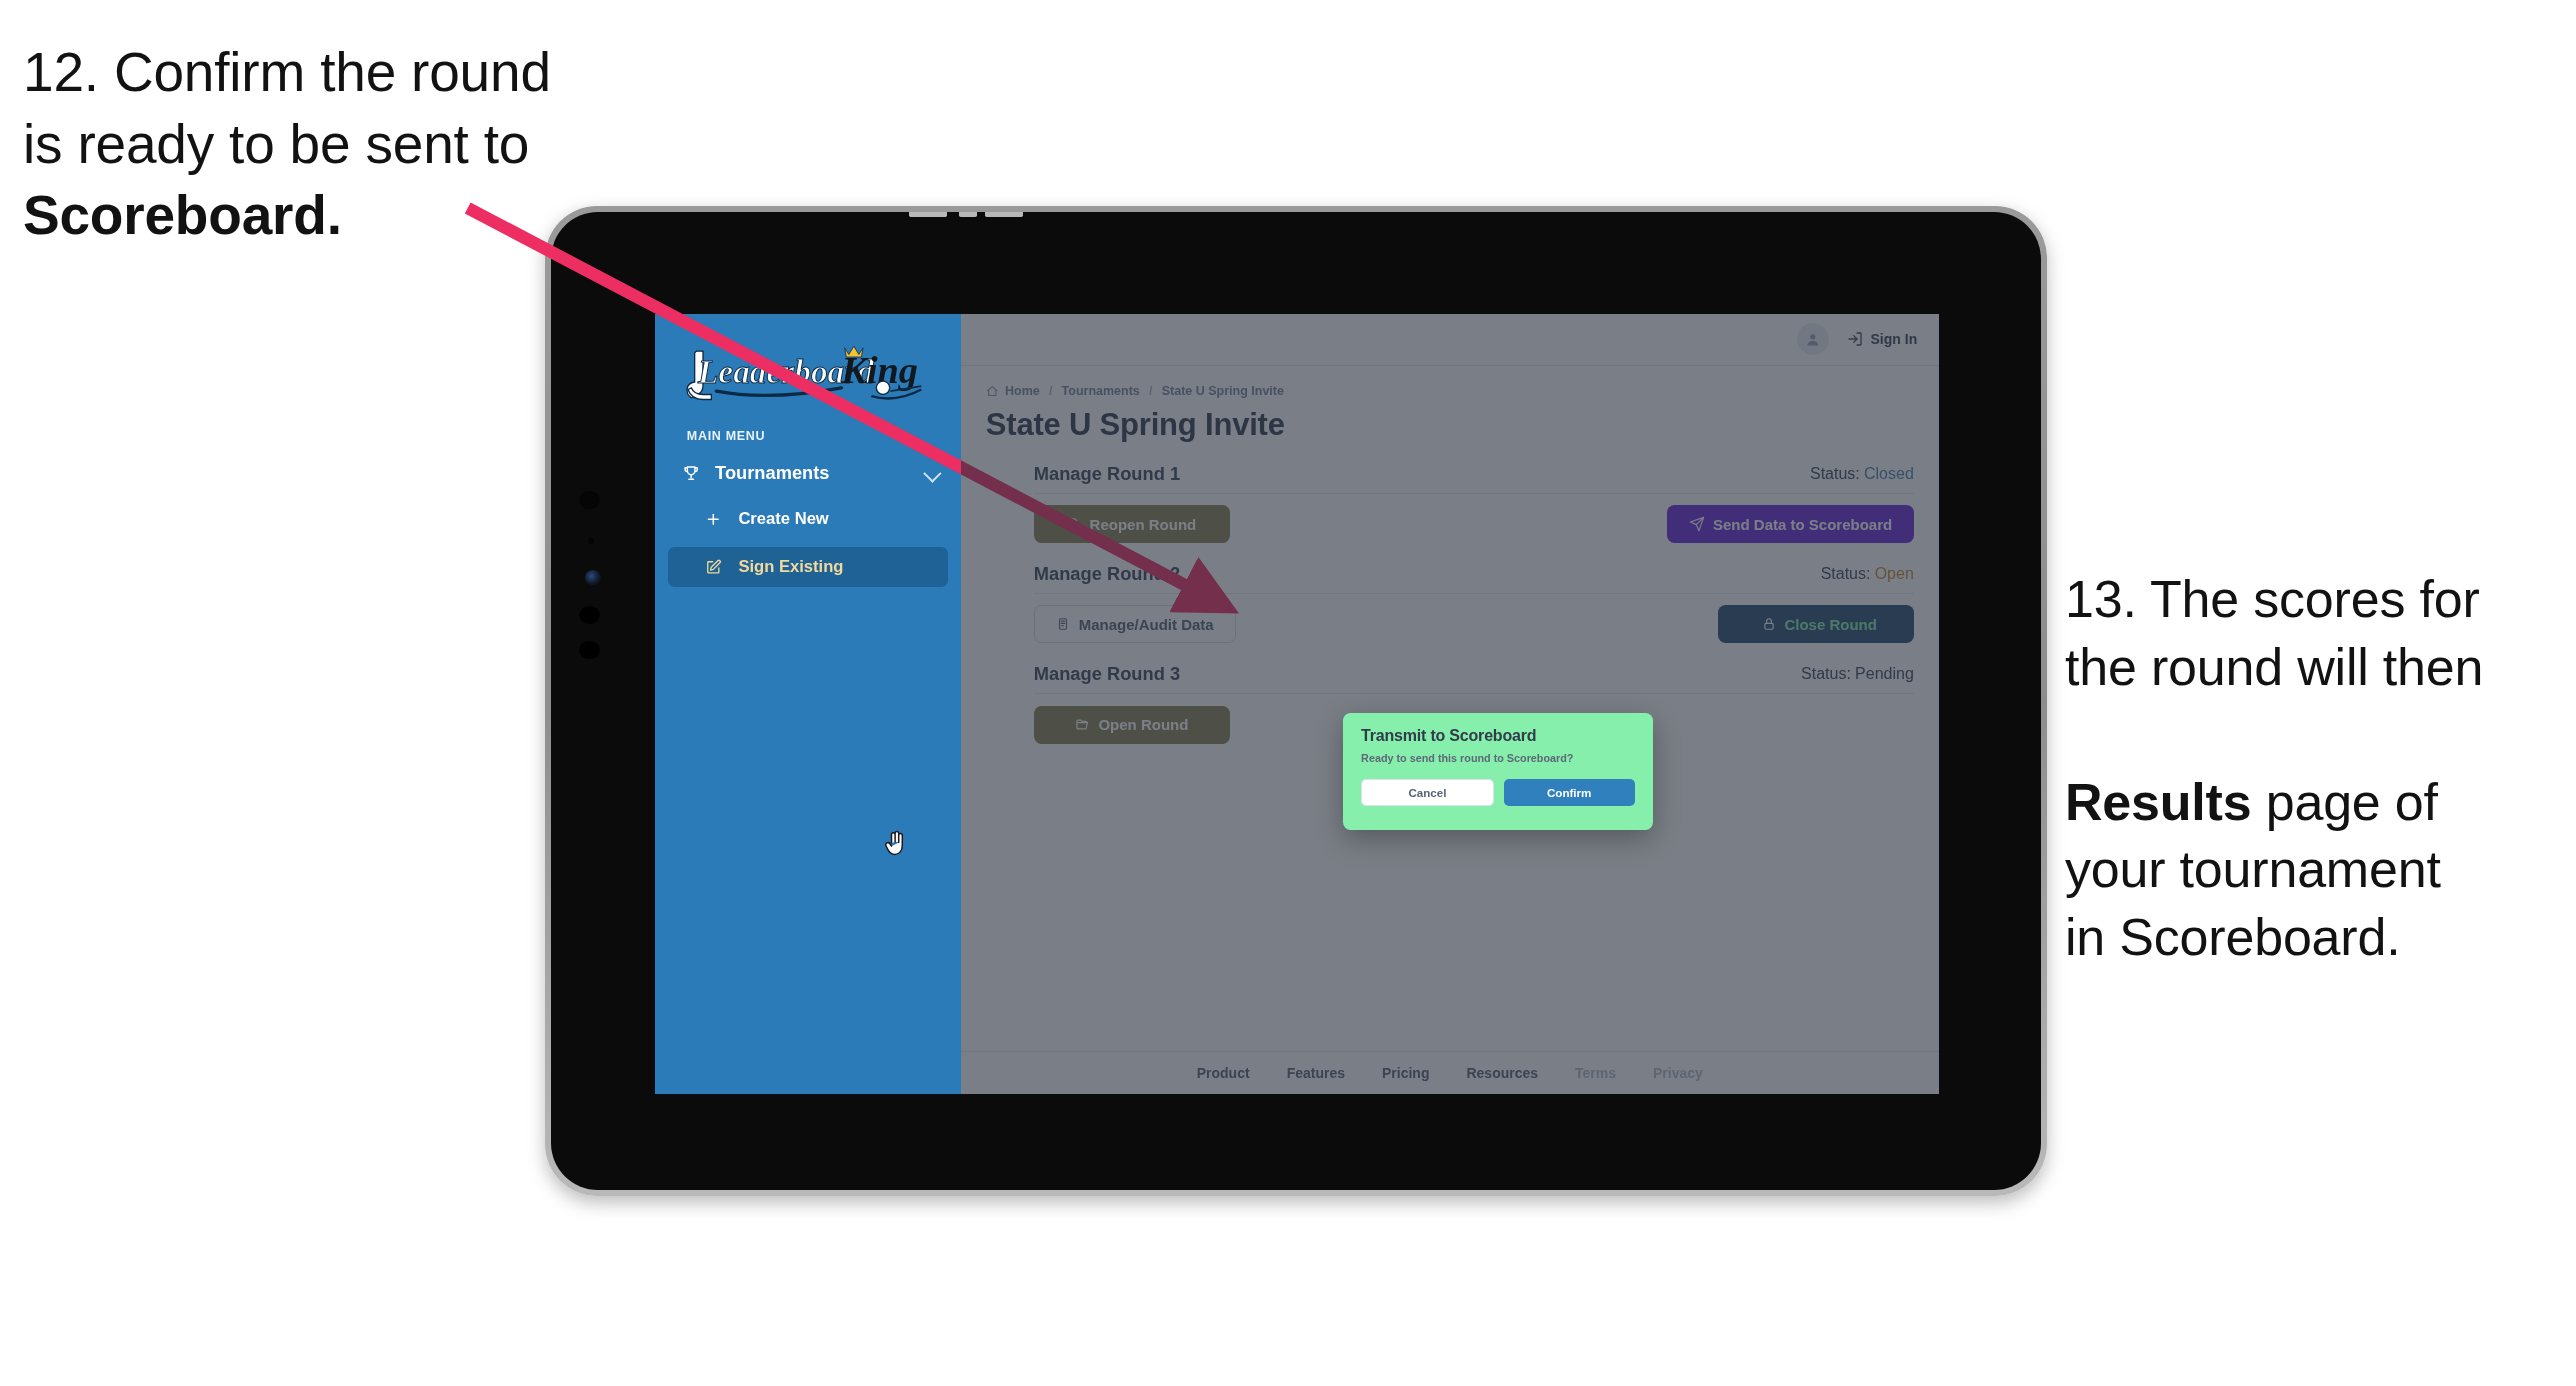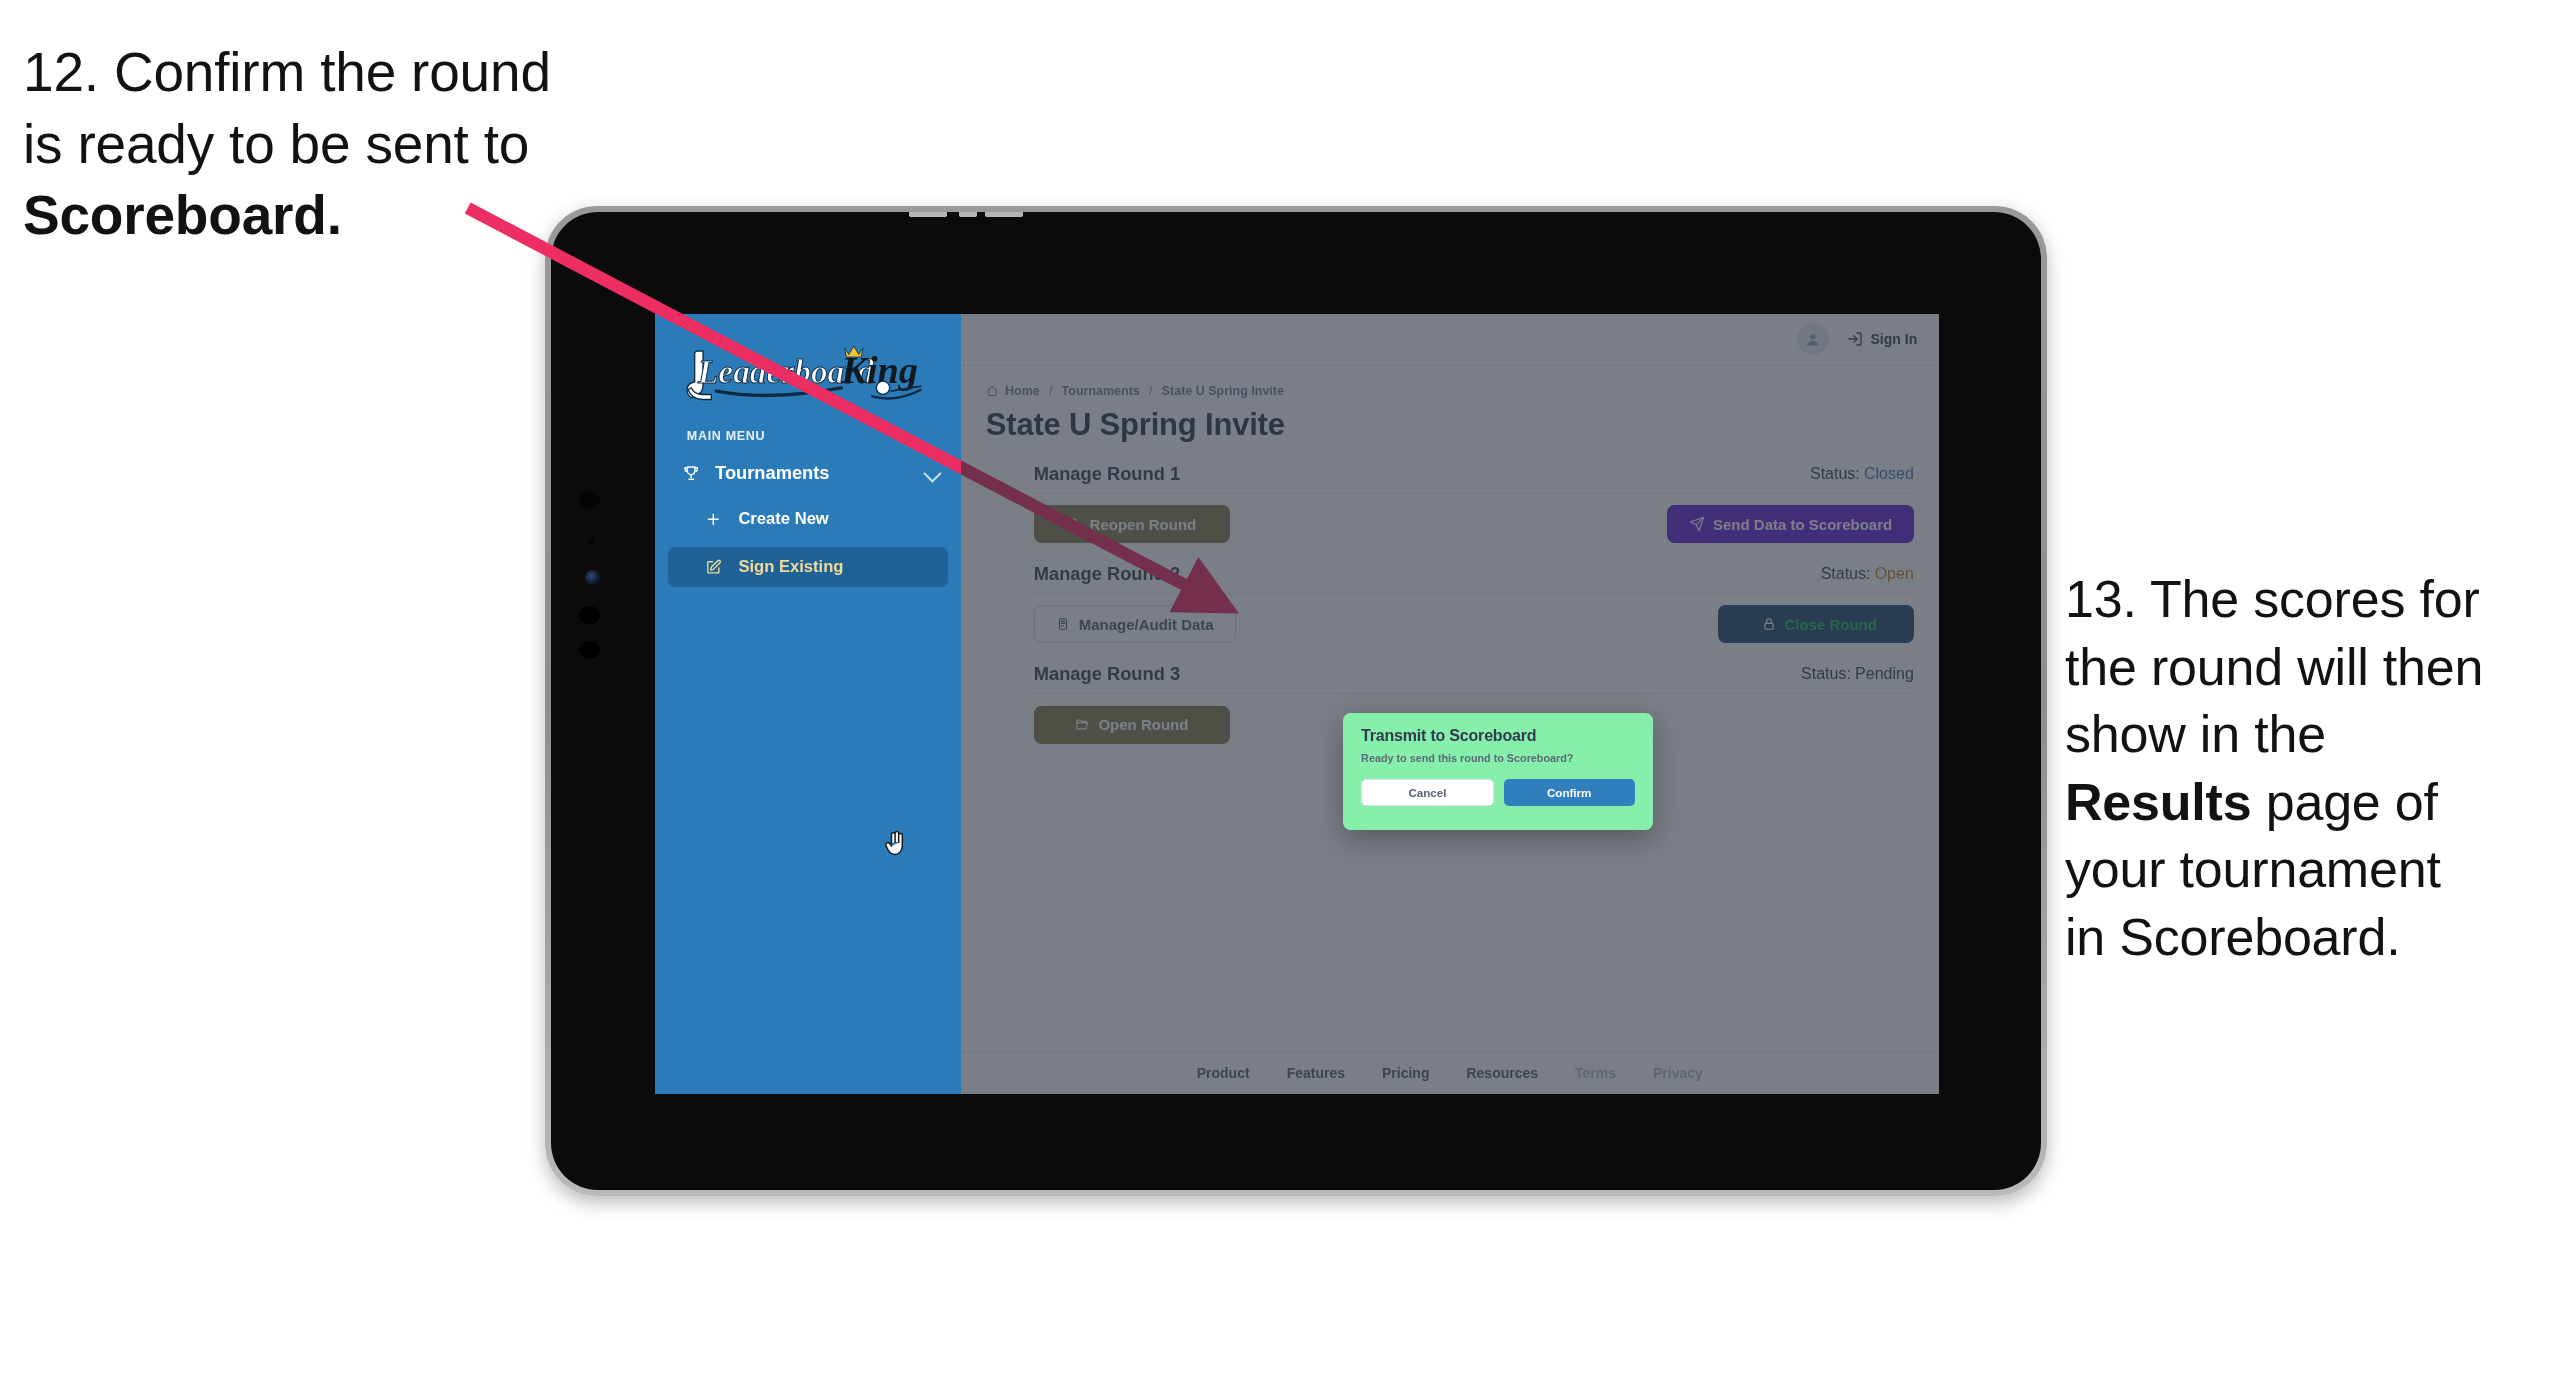--- a/index.html
+++ b/index.html
@@ -275,21 +275,21 @@
     font-weight: 700;
     height: 38px;
     padding: 0 21.6px;
     min-width: 196px;
     box-sizing: border-box;
   }
   .btn .b-ico { margin-right: 8.3px; display: flex; align-items: center; }
   .btn-khaki   { background: #8d8257; color: #ffffff; }
   .btn-outline { background: #ffffff; color: #5a6476; border: 0.8px solid #d6dbe3; }
   .btn-primary { background: #6d28d9; color: #ffffff; }
-  .btn-navy    { background: #2a4f74; color: #22c55e; padding-left: 29px; }
+  .btn-navy    { background: #2a4f74; color: #86efac; padding-left: 29px; }
 
   #footer {
     flex: 0 0 42px;
     height: 42px;
     border-top: 0.8px solid #e7eaee;
     background: #ffffff;
     display: flex;
     align-items: center;
     justify-content: center;
     gap: 37px;
@@ -365,21 +365,21 @@
   <span>12.</span>
   <span>Confirm the round</span><br>
   <span>is ready to be sent to</span><br>
   <b>Scoreboard.</b>
 </div>
 
 <div class="annot" id="annot-right">
   <span>13.</span>
   <span>The scores for</span><br>
   <span>the round will then</span><br>
-  <span>show in the</span><br>
+  <br>
   <b>Results</b>
   <span>page of</span><br>
   <span>your tournament</span><br>
   <span>in Scoreboard.</span>
 </div>
 
 <div id="tablet">
   <div id="tablet-body">
 
     <div class="top-btn" style="left:358px; width:38px;"></div>

